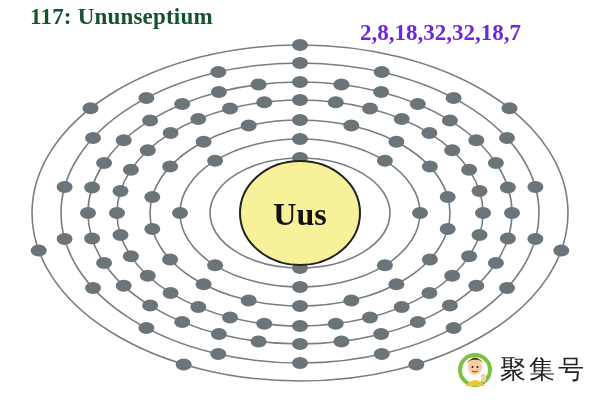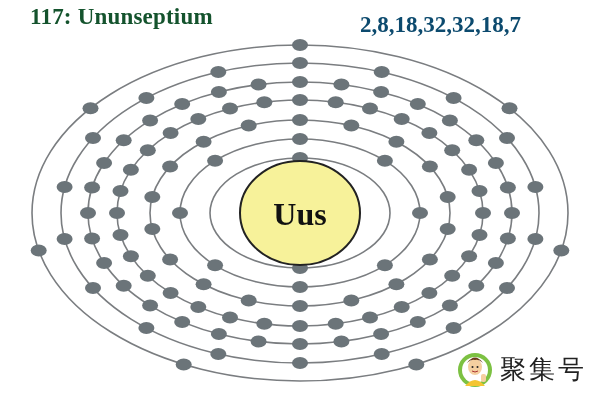--- a/index.html
+++ b/index.html
@@ -1,18 +1,18 @@
 <!DOCTYPE html>
 <html><head>
 <meta charset="utf-8">
 <style>
   html, body { margin:0; padding:0; }
   body { width:600px; height:400px; background:#ffffff; position:relative; overflow:hidden; font-family:"Liberation Serif", serif; }
   .title { position:absolute; left:30px; top:4px; font-size:23px; font-weight:bold; color:#14532d; letter-spacing:0.2px; }
-  .config { position:absolute; left:360px; top:12px; font-size:23px; font-weight:bold; color:#0c4a6e; }
+  .config { position:absolute; left:360px; top:20px; font-size:23px; font-weight:bold; color:#6d28d9; }
   svg.atom { position:absolute; left:0; top:0; }
   .nucleus-label { font-family:"Liberation Serif", serif; font-weight:bold; font-size:32px; fill:#111; }
   .watermark { position:absolute; left:456px; top:350px; display:flex; align-items:center; gap:6px; }
   .wm-text { font-family:"DejaVu Sans", sans-serif; font-size:26px; color:#222; letter-spacing:3px; }
 </style>
 </head>
 <body>
 
 <div class="title">117: Ununseptium</div>
 <div class="config">2,8,18,32,32,18,7</div>

